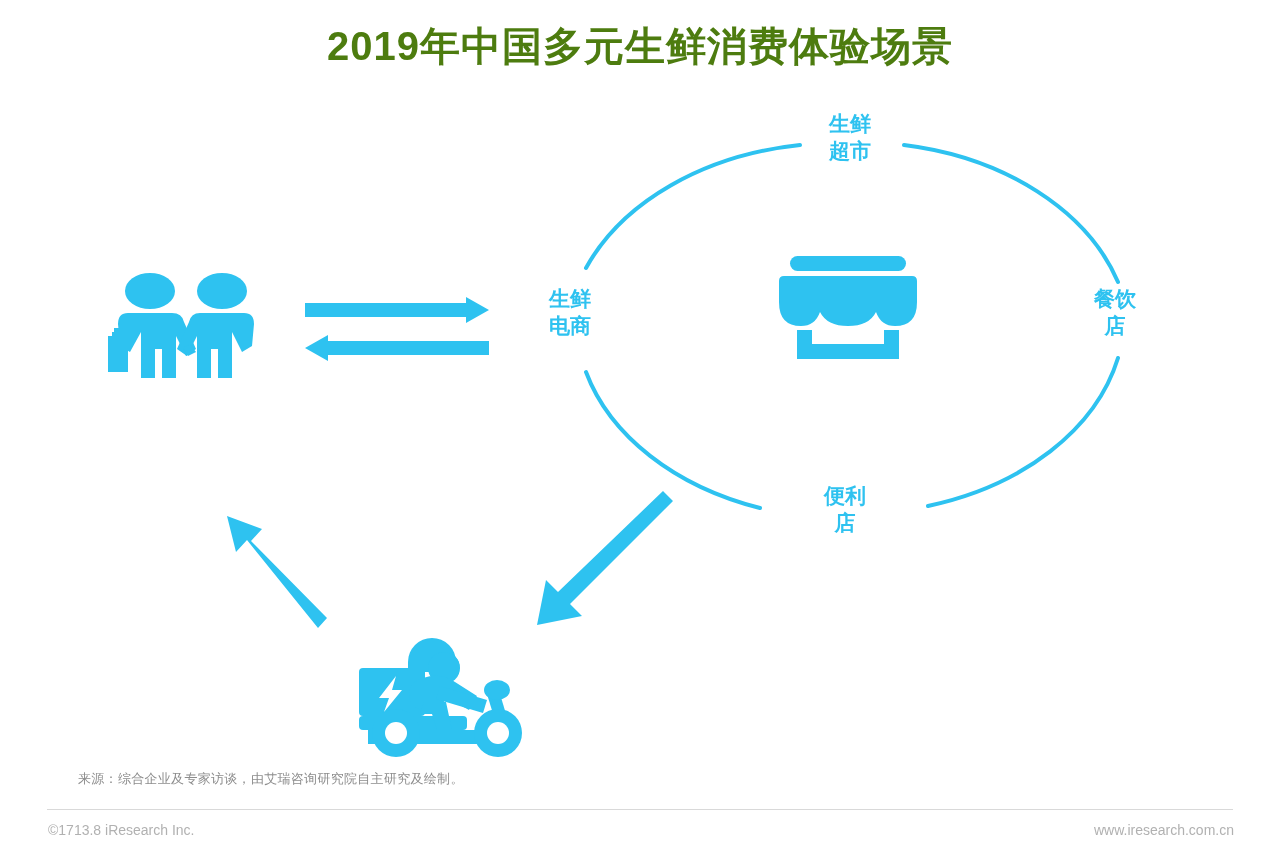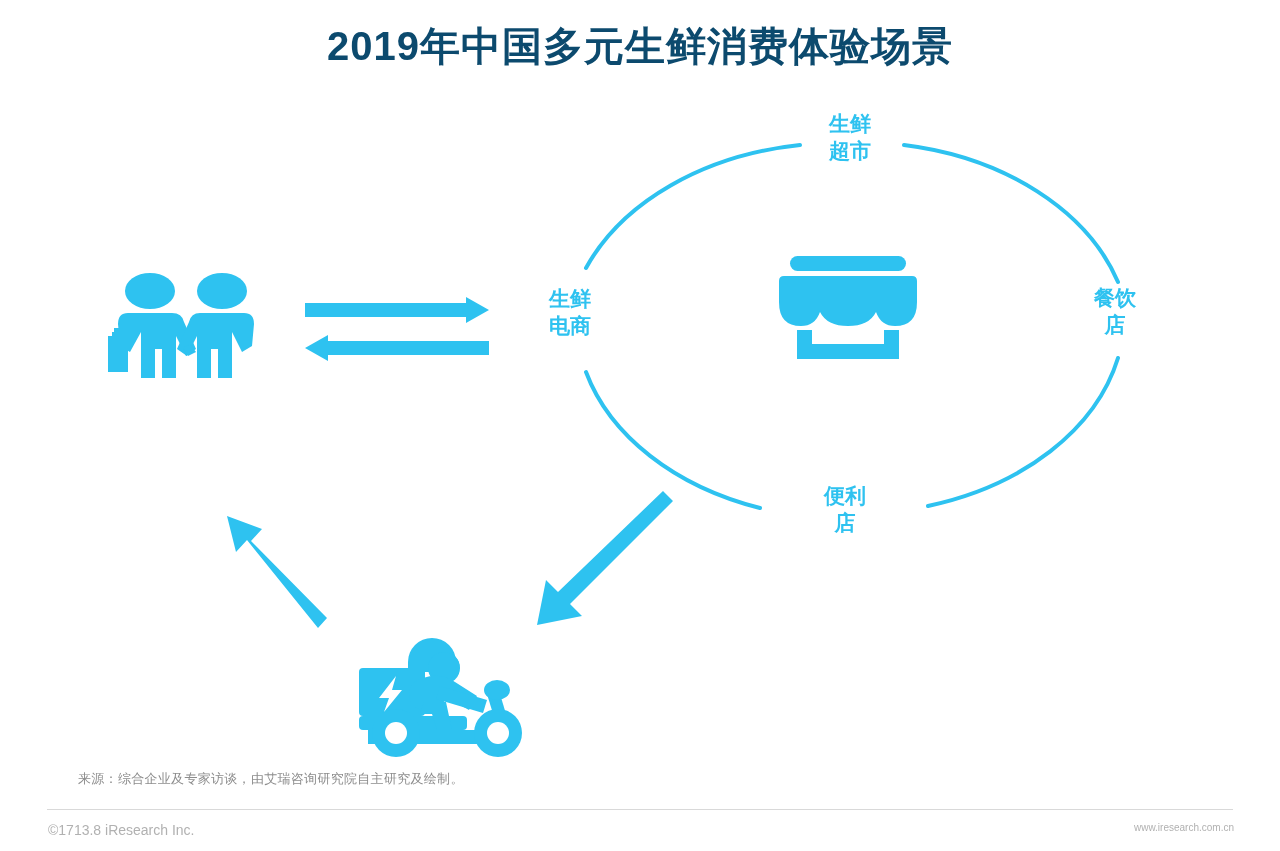--- a/index.html
+++ b/index.html
@@ -17,21 +17,21 @@
 
   
   #title {
     position: absolute;
     top: 18px;
     left: 0;
     width: 1280px;
     text-align: center;
     font-size: 40px;
     font-weight: bold;
-    color: #0c4a6e;
+    color: #4d7c0f;
     letter-spacing: 1px;
     line-height: 56px;
   }
 
   
   #diagram {
     position: absolute;
     top: 0;
     left: 0;
     width: 1280px;
@@ -57,21 +57,21 @@
   .dark-label {
     position: absolute;
     color: #4a4a4a;
     font-weight: bold;
     font-size: 19px;
     line-height: 26px;
     text-align: center;
   }
 
   #label-supermarket { left: 790px; top: 110px; width: 120px; }
-  #label-restaurant  { left: 1060px; top: 285px; width: 110px; font-family: Liberation Serif, serif; }
+  #label-restaurant  { left: 1060px; top: 285px; width: 110px; }
   #label-ecommerce   { left: 510px; top: 285px; width: 120px; }
   #label-convenience { left: 785px; top: 482px; width: 120px; }
 
   #label-center      { left: 660px; top: 378px; width: 400px; font-size: 20px; }
   #label-demand      { left: 75px; top: 390px; width: 220px; font-size: 20px; }
   #label-delivery    { left: 535px; top: 667px; width: 520px; font-size: 20px; text-align: left; }
 
   
   #source-note {
     position: absolute;
@@ -93,21 +93,21 @@
     position: absolute;
     left: 48px;
     top: 822px;
     font-size: 14px;
     color: #b1b1b1;
   }
   #website {
     position: absolute;
     right: 46px;
     top: 822px;
-    font-size: 10px;
+    font-size: 14px;
     color: #b1b1b1;
   }
 </style>
 </head>
 <body>
 
 <div id="title">2019年中国多元生鲜消费体验场景</div>
 
 <div id="diagram">
 

